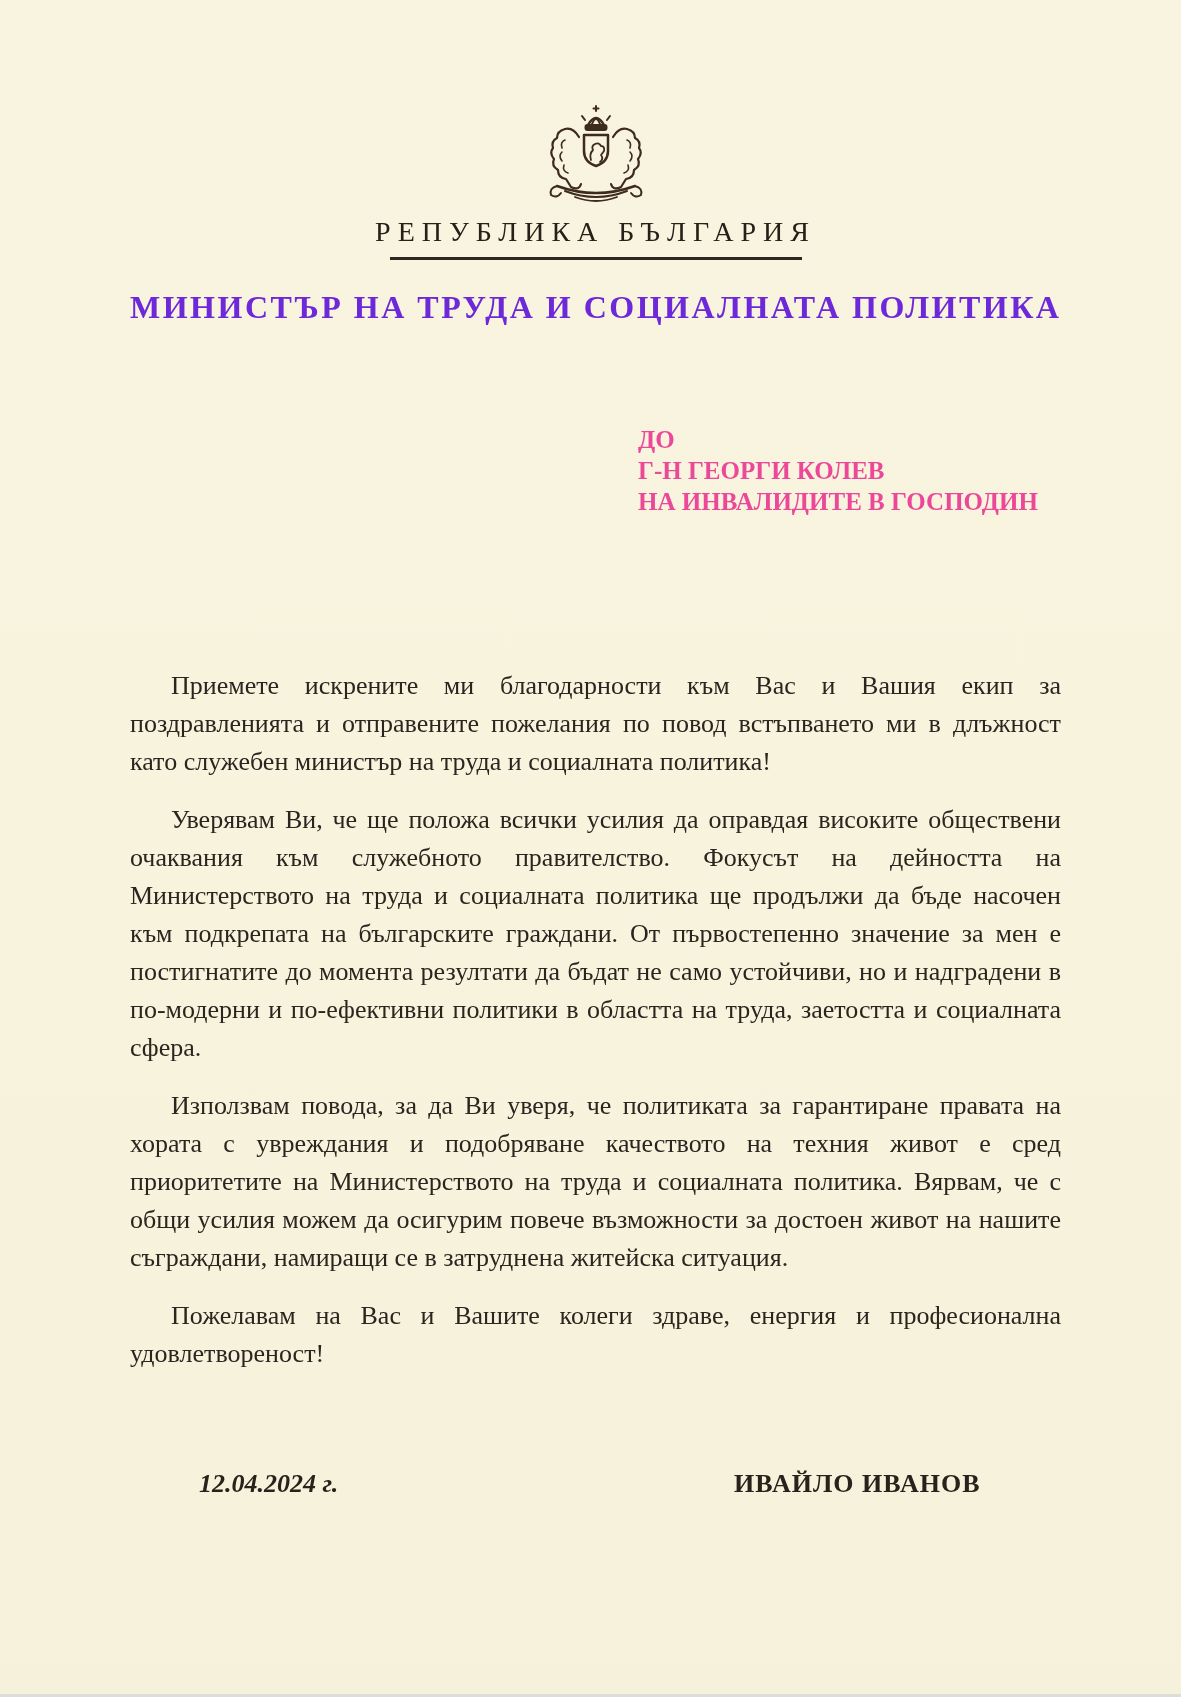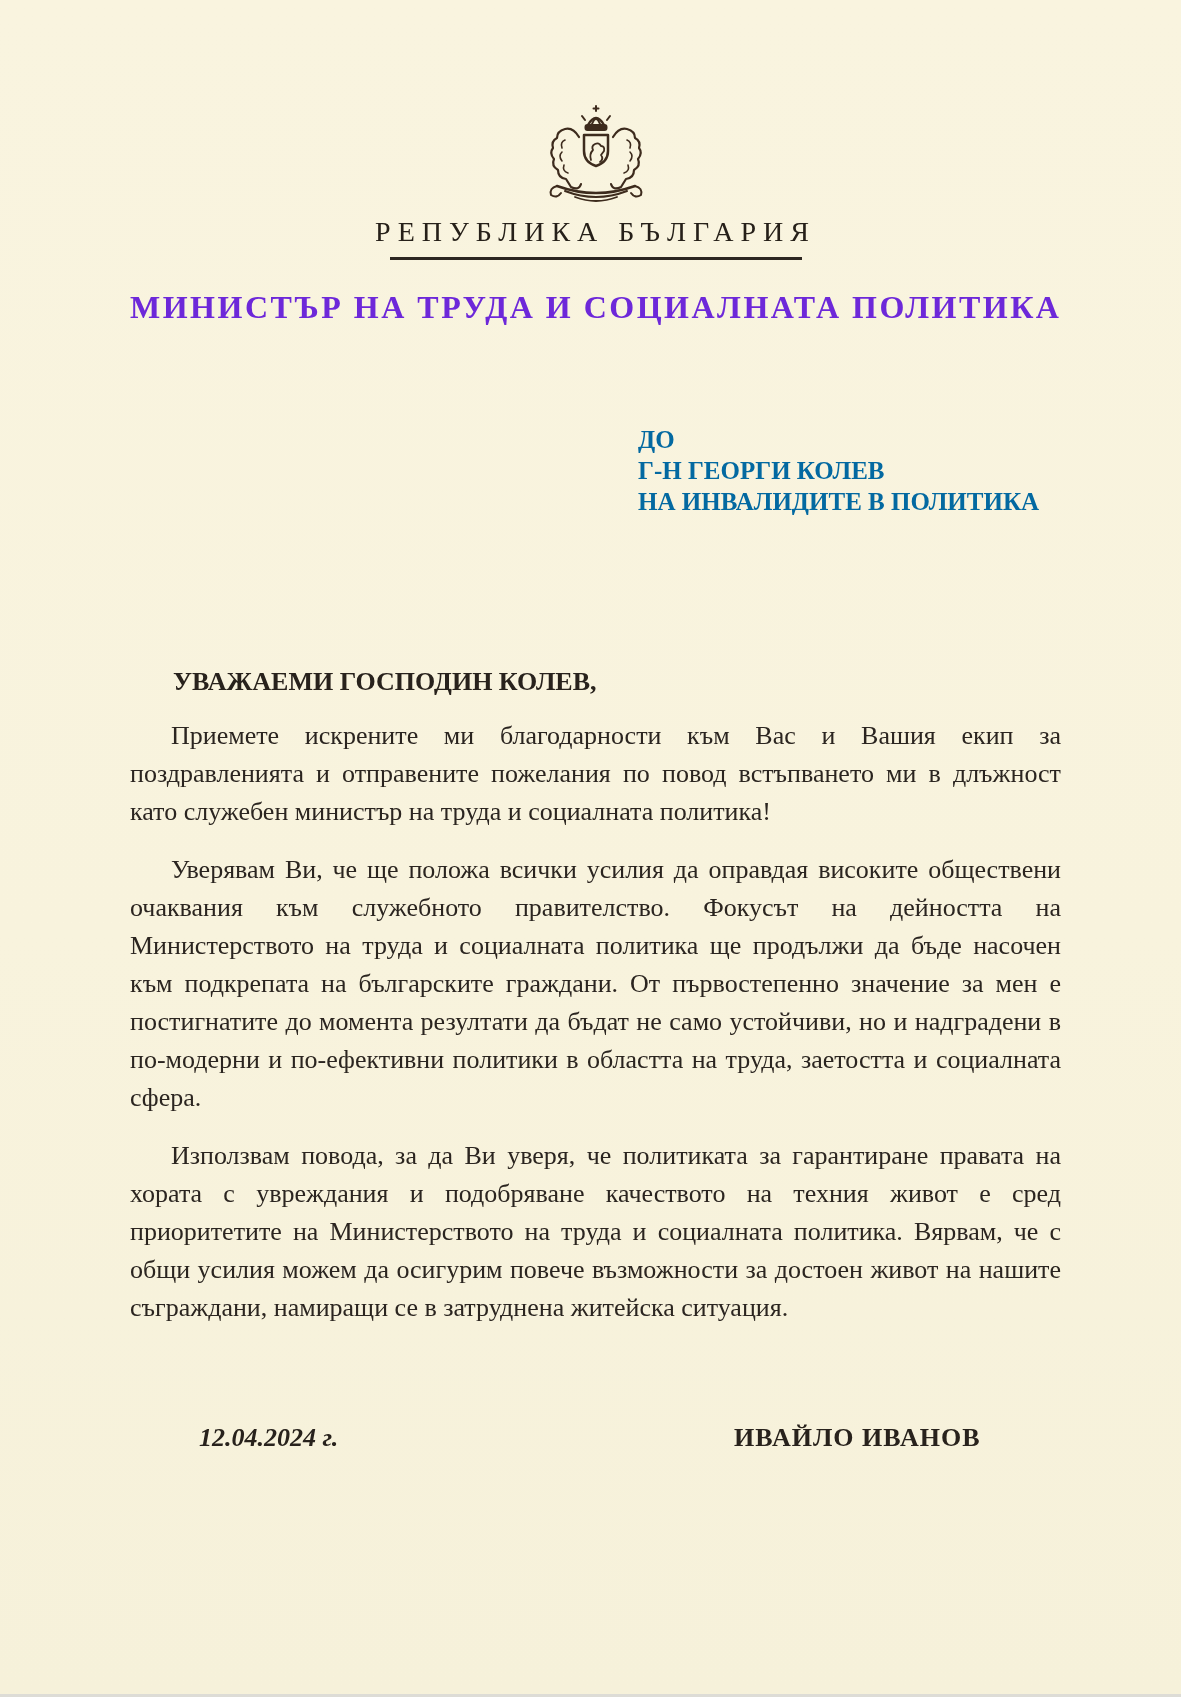--- a/index.html
+++ b/index.html
@@ -44,21 +44,21 @@
     letter-spacing: 2.5px;
     color: #6d28d9;
     white-space: nowrap;
   }
   
   .recipient {
     margin-top: 98px;
     margin-left: 508px;
     font-size: 25px; font-weight: bold;
     line-height: 31px;
-    color: #0369a1;
+    color: #ec4899;
   }
   
   .letter-body { margin-top: 150px; }
   .salutation {
     margin: 0 0 0 43px;
     font-size: 26px; font-weight: bold;
     color: #28221c;
   }
   .letter-body p.par {
     margin: 20px 0 0 0;
@@ -139,29 +139,29 @@
     <div class="republic-title">РЕПУБЛИКА БЪЛГАРИЯ</div>
 
     <div class="title-underline"></div>
 
     <div class="minister-title">МИНИСТЪР НА ТРУДА И СОЦИАЛНАТА ПОЛИТИКА</div>
   </header>
 
   <section class="recipient">
     <div>ДО</div>
     <div>Г-Н ГЕОРГИ КОЛЕВ</div>
-    <div>НА ИНВАЛИДИТЕ В ПОЛИТИКА</div>
+    <div>НА ИНВАЛИДИТЕ В ГОСПОДИН</div>
   </section>
 
   <main class="letter-body">
-    <p class="salutation">УВАЖАЕМИ ГОСПОДИН КОЛЕВ,</p>
 
     <p class="par">Приемете искрените ми благодарности към Вас и Вашия екип за поздравленията и отправените пожелания по повод встъпването ми в длъжност като служебен министър на труда и социалната политика!</p>
     <p class="par">Уверявам Ви, че ще положа всички усилия да оправдая високите обществени очаквания към служебното правителство. Фокусът на дейността на Министерството на труда и социалната политика ще продължи да бъде насочен към подкрепата на българските граждани. От първостепенно значение за мен е постигнатите до момента резултати да бъдат не само устойчиви, но и надградени в по-модерни и по-ефективни политики в областта на труда, заетостта и социалната сфера.</p>
     <p class="par">Използвам повода, за да Ви уверя, че политиката за гарантиране правата на хората с увреждания и подобряване качеството на техния живот е сред приоритетите на Министерството на труда и социалната политика. Вярвам, че с общи усилия можем да осигурим повече възможности за достоен живот на нашите съграждани, намиращи се в затруднена житейска ситуация.</p>
+    <p class="par">Пожелавам на Вас и Вашите колеги здраве, енергия и професионална удовлетвореност!</p>
   </main>
 
 
   <div class="bottom-row">
     <span class="date">12.04.2024 г.</span>
     <span class="signatory-name">ИВАЙЛО ИВАНОВ</span>
   </div>
 
 </div>
 

